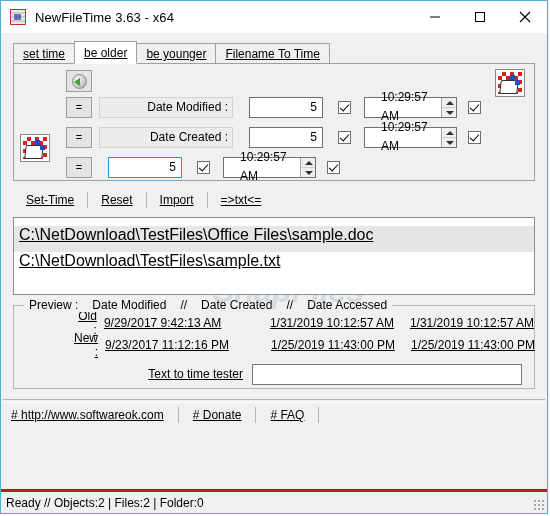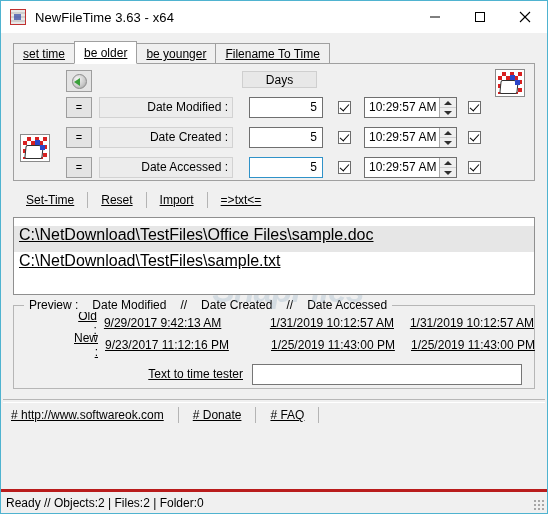--- a/index.html
+++ b/index.html
@@ -298,21 +298,21 @@
     margin-left: 13px;
     width: 93px; height: 21px;
     border: 1px solid #6f6f6f;
     background: #ffffff;
     box-sizing: border-box;
     display: flex;
     align-items: center;
   }
   .time-val {
     flex: 1 1 auto;
-    padding-left: 4px;
+    padding-left: 16px;
     font-size: 12px;
     line-height: 19px;
     border-radius: 9px;
   }
   .spin {
     width: 16px; height: 19px;
     border-left: 1px solid #a9a9a9;
     background: #efefef;
     display: flex;
     flex-direction: column;
@@ -494,21 +494,20 @@
       <div class="tab">be younger</div>
       <div class="tab">Filename To Time</div>
     </div>
 
     <div class="tabpanel">
 
       <div class="globe-btn">
         <div class="globe-glyph"></div>
       </div>
 
-      <div class="days-header">Days</div>
 
       <div class="grid-icon grid-icon-right">
         <div class="cells">
           <div class="hand"></div>
           <div class="blue1"></div>
           <div class="blue2"></div>
         </div>
       </div>
 
       <div class="grid-icon grid-icon-left">
@@ -544,21 +543,20 @@
           <div class="spin">
             <div class="up"></div>
             <div class="dn"></div>
           </div>
         </div>
         <div class="chk checked chk2"></div>
       </div>
 
       <div class="field-row row3">
         <div class="eq-btn">=</div>
-        <div class="label-box">Date Accessed :</div>
         <div class="days-input focused">5</div>
         <div class="chk checked"></div>
         <div class="time-box">
           <div class="time-val">10:29:57 AM</div>
           <div class="spin">
             <div class="up"></div>
             <div class="dn"></div>
           </div>
         </div>
         <div class="chk checked chk2"></div>

